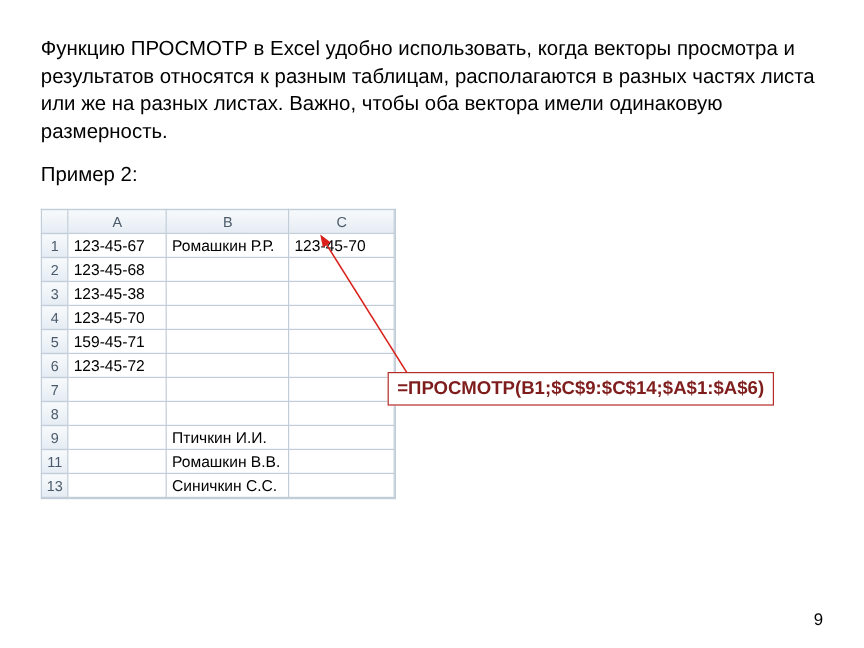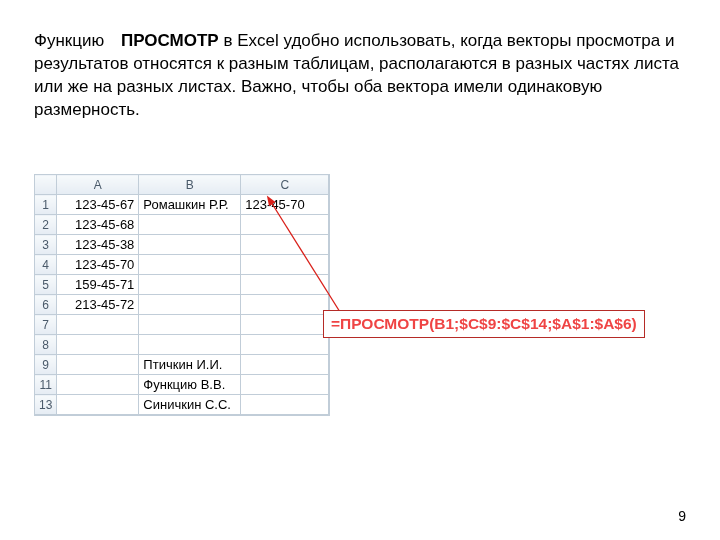--- a/index.html
+++ b/index.html
@@ -18,21 +18,21 @@
     width: 720px;
     height: 540px;
     box-sizing: border-box;
     padding: 30px 34px 0 34px;
   }
   .para {
     font-size: 17px;
     line-height: 1.35;
     margin: 0 0 14px 0;
   }
-  .para strong { font-weight: 700; margin-left: 12px; }
+  .para strong { font-weight: 400; }
   .ex-label {
     font-size: 17px;
     margin: 0 0 8px 0;
   }
 
   
   .sheet {
     position: absolute;
     left: 34px;
     top: 174px;
@@ -61,35 +61,35 @@
     font-size: 12px;
     height: 18px;
   }
   .sheet .row-head {
     width: 22px;
     background: linear-gradient(#f7fafc, #e5ecf3);
     text-align: center;
     color: #4a5a6a;
     font-size: 12px;
   }
-  .colA { width: 82px; text-align: right; }
+  .colA { width: 82px; }
   .colB { width: 102px; }
   .colC { width: 88px; }
   .cell { background: #fff; font-size: 13px; }
 
   
   .formula-box {
     position: absolute;
     left: 323px;
     top: 310px;
     border: 1px solid #b52b27;
     padding: 4px 7px;
     font-size: 15.5px;
     font-weight: 700;
-    color: #ef4444;
+    color: #7f1d1d;
     background: #fff;
     white-space: nowrap;
   }
 
   
   .arrow-svg {
     position: absolute;
     left: 265px;
     top: 186px;
     width: 195px;
@@ -107,20 +107,21 @@
 </style>
 </head>
 <body>
 
 <div class="page">
 
   <p class="para">
     <span>Функцию </span><strong>ПРОСМОТР</strong><span> в Excel удобно использовать, когда векторы просмотра и результатов относятся к разным таблицам, располагаются в разных частях листа или же на разных листах. Важно, чтобы оба вектора имели одинаковую размерность.</span>
   </p>
 
+  <p class="ex-label">Пример 2:</p>
 
   <div class="sheet">
     <table>
       <tbody>
           <tr>
         <th class="corner"></th>
         <th class="col-head colA">A</th>
         <th class="col-head colB">B</th>
         <th class="col-head colC">C</th>
       </tr>
@@ -149,21 +150,21 @@
             <td class="cell colC"></td>
           </tr>
       <tr>
             <td class="row-head">5</td>
             <td class="cell colA">159-45-71</td>
             <td class="cell colB"></td>
             <td class="cell colC"></td>
           </tr>
       <tr>
             <td class="row-head">6</td>
-            <td class="cell colA">213-45-72</td>
+            <td class="cell colA">123-45-72</td>
             <td class="cell colB"></td>
             <td class="cell colC"></td>
           </tr>
       <tr>
             <td class="row-head">7</td>
             <td class="cell colA"></td>
             <td class="cell colB"></td>
             <td class="cell colC"></td>
           </tr>
       <tr>
@@ -174,21 +175,21 @@
           </tr>
       <tr>
             <td class="row-head">9</td>
             <td class="cell colA"></td>
             <td class="cell colB">Птичкин И.И.</td>
             <td class="cell colC"></td>
           </tr>
       <tr>
             <td class="row-head">11</td>
             <td class="cell colA"></td>
-            <td class="cell colB">Функцию В.В.</td>
+            <td class="cell colB">Ромашкин В.В.</td>
             <td class="cell colC"></td>
           </tr>
       <tr>
             <td class="row-head">13</td>
             <td class="cell colA"></td>
             <td class="cell colB">Синичкин С.С.</td>
             <td class="cell colC"></td>
           </tr>
     </tbody>
       </table>

